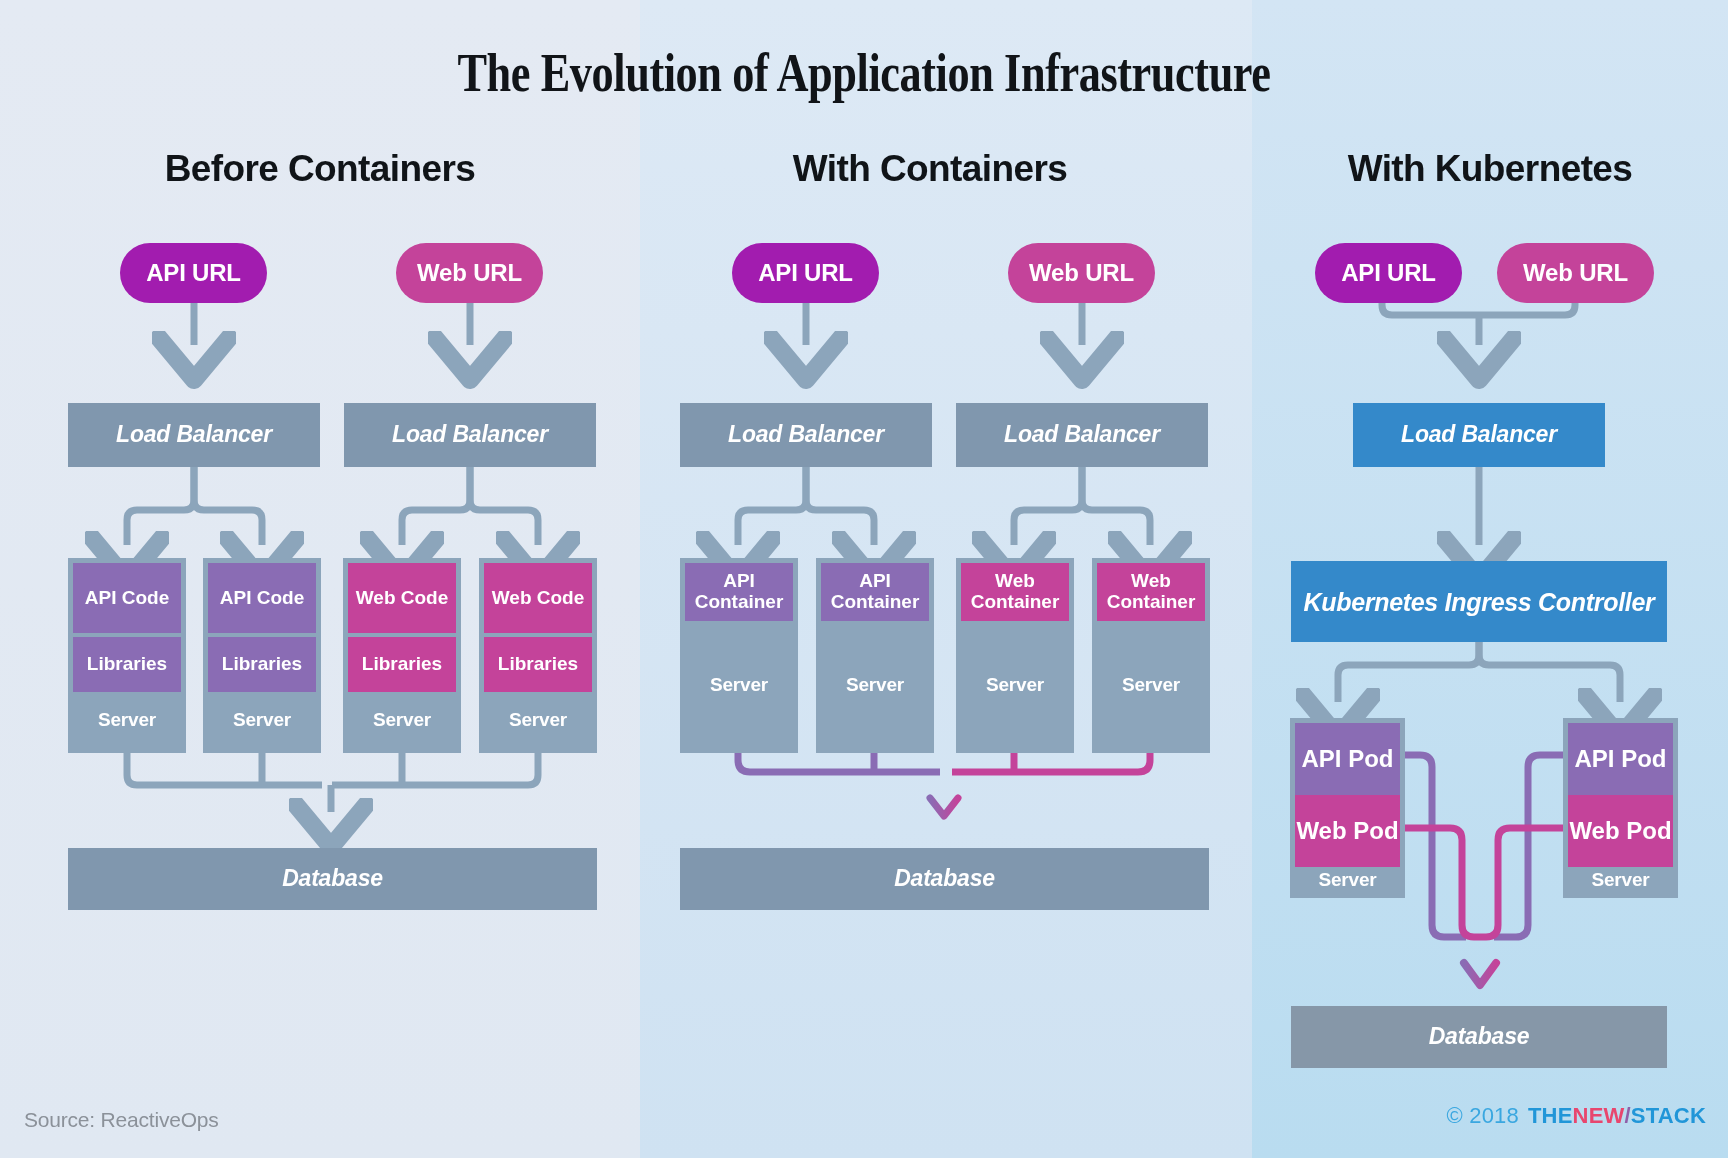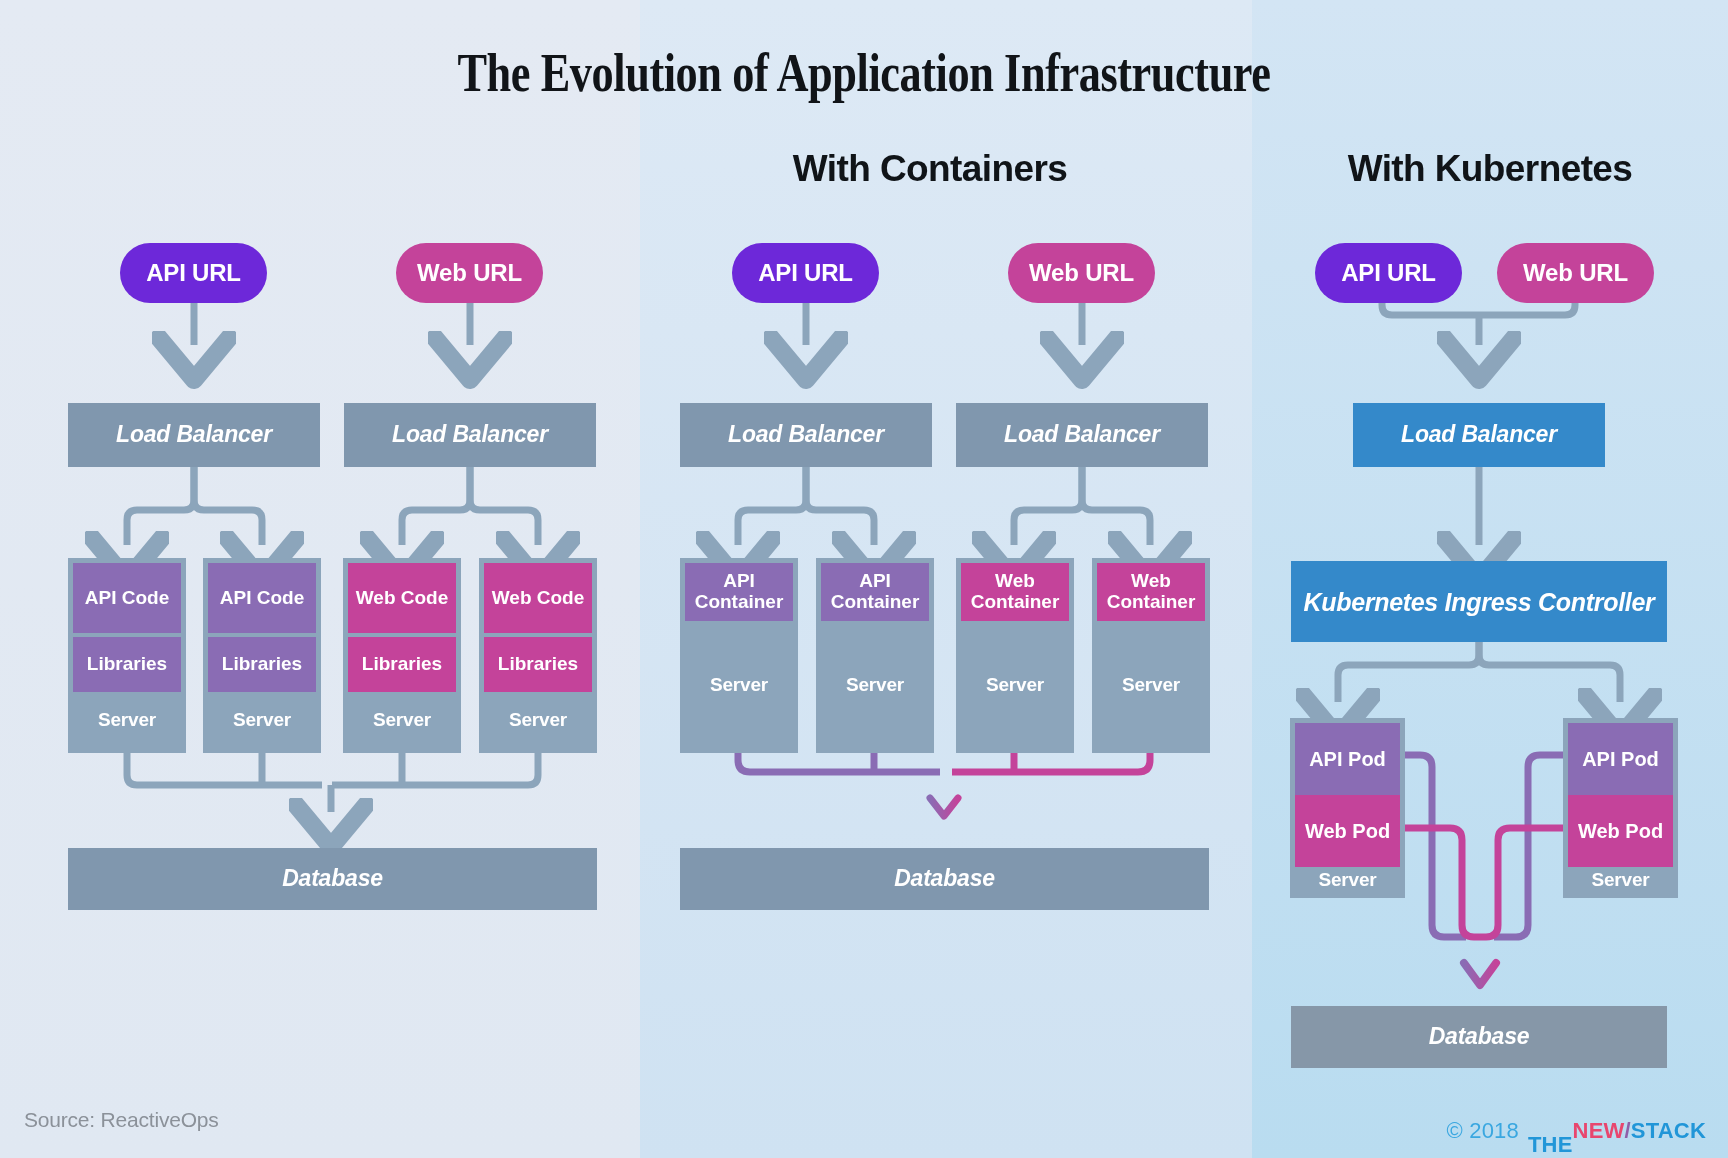--- a/index.html
+++ b/index.html
@@ -32,21 +32,21 @@
   #head-1{left:40px;width:560px;}
   #head-2{left:660px;width:540px;}
   #head-3{left:1270px;width:440px;}
 
   
   .pill{
     position:absolute;border-radius:40px;color:#fff;font-weight:bold;
     font-size:24px;display:flex;align-items:center;justify-content:center;
     letter-spacing:-.2px;
   }
-  .purple{background:#6d28d9;}
+  .purple{background:#a21caf;}
   .pink{background:#c4439a;}
 
   .box{
     position:absolute;display:flex;align-items:center;justify-content:center;
     color:#fff;font-weight:bold;text-align:center;line-height:1.12;font-style:italic;
   }
   .lb{background:#8097ae;font-size:23px;letter-spacing:-.2px;}
   .lb-blue{background:#3489ca;font-size:23px;letter-spacing:-.2px;}
   .ingress{background:#3489ca;font-size:25px;letter-spacing:-.3px;}
   .db{background:#8097ae;font-size:23px;letter-spacing:-.2px;}
@@ -64,53 +64,54 @@
     box-sizing:border-box;
   }
   .server .srv-label{
     color:#fff;font-weight:bold;font-size:19px;
     display:flex;align-items:center;justify-content:center;
     width:100%;flex:1;letter-spacing:-.2px;
   }
   .slab.code{font-size:19px;}
   .slab.libs{font-size:19px;}
   .slab.cont{font-size:19px;}
-  .slab.pod{font-size:20px;}
+  .slab.pod{font-size:24px;}
   .slab.p{background:#8a6cb4;}
   .slab.k{background:#c4439a;}
 
   
   #wires{position:absolute;inset:0;width:1728px;height:1158px;pointer-events:none;}
 
   
   #source{
     position:absolute;left:24px;top:1006px;font-size:21px;color:#8b9199;
     letter-spacing:-.2px;
   }
   #brand{
     position:absolute;right:22px;top:1103px;display:flex;align-items:center;
     font-size:22px;font-weight:bold;color:#3aa7e0;letter-spacing:.2px;
   }
   #brand .cp{font-weight:normal;margin-right:9px;font-size:22px;color:#3aa7e0;}
-  #brand .t1{color:#2196d8;margin-top:29px;}
+  #brand .t1{color:#2196d8;}
   #brand .t2{color:#e8466e;}
   #brand .sl{color:#8f5fa8;margin:0 0px;}
   #brand .t3{color:#2196d8;}
 </style>
 </head>
 <body>
 
 <div id="stage">
 
   <div class="col-bg" id="col-bg-1"></div>
   <div class="col-bg" id="col-bg-2"></div>
   <div class="col-bg" id="col-bg-3"></div>
 
   <div id="title">The Evolution of Application Infrastructure</div>
 
+  <div class="col-head" id="head-1">Before Containers</div>
   <div class="col-head" id="head-2">With Containers</div>
   <div class="col-head" id="head-3">With Kubernetes</div>
 
   <svg id="wires" viewBox="0 0 1728 1158">
     <defs>
       <marker id="ah-slate" markerWidth="14" markerHeight="12" refX="2" refY="6" orient="auto">
         <path d="M1,1 L7,6 L1,11" fill="none" stroke="#8ca5bb" stroke-width="2.6" stroke-linecap="round" stroke-linejoin="round"></path>
       </marker>
       <linearGradient id="mixgrad" x1="0" y1="0" x2="1" y2="0">
         <stop offset="0%" stop-color="#8a6cb4"></stop>

